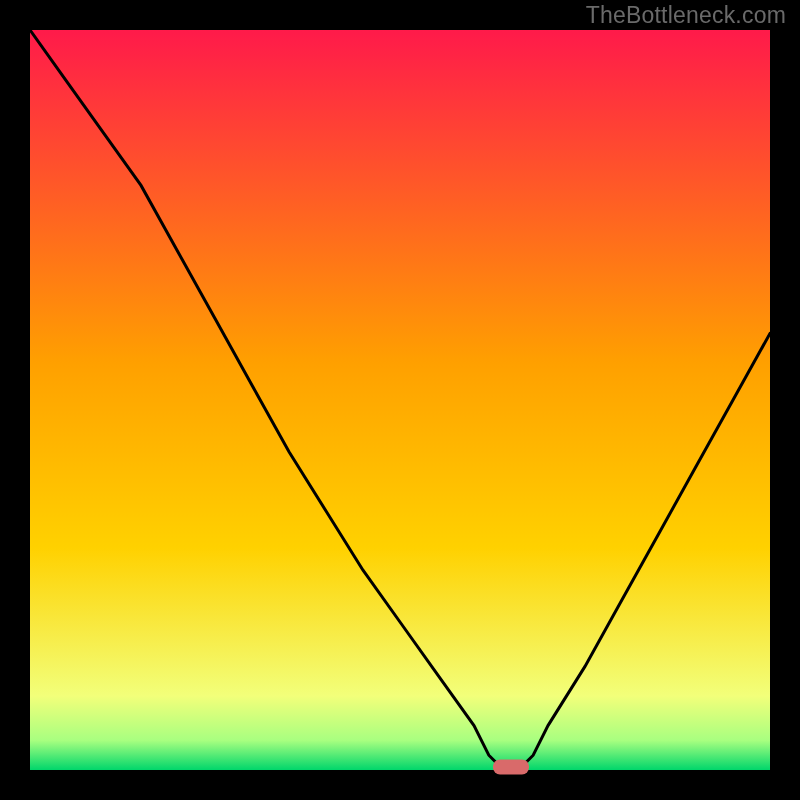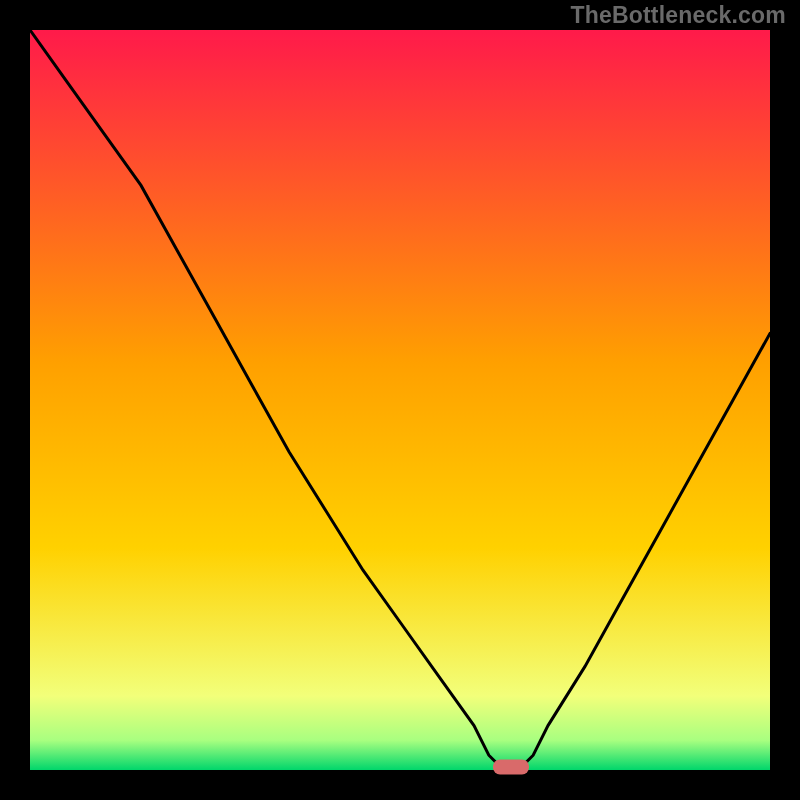--- a/index.html
+++ b/index.html
@@ -1,18 +1,18 @@
 <!DOCTYPE html>
 <html><head>
 <meta charset="utf-8">
 <style>
   * { margin: 0; padding: 0; box-sizing: border-box; }
   body { width: 800px; height: 800px; background: #000; position: relative; font-family: Arial, sans-serif; overflow: hidden; }
   .frame { position: absolute; top: 0; left: 0; width: 800px; height: 800px; }
-  .watermark { position: absolute; top: 2px; right: 14px; color: #6a6a6a; font-size: 23px; font-weight: 700; letter-spacing: 0.2px; z-index: 10; }
+  .watermark { position: absolute; top: 2px; right: 14px; color: #6a6a6a; font-size: 23px; font-weight: 400; letter-spacing: 0.2px; z-index: 10; }
   .plot-outer { position: absolute; left: 30px; top: 30px; width: 740px; height: 740px; background: transparent; }
   .svg-layer { position: absolute; left: 0; top: 0; width: 100%; height: 100%; }
   .marker { position: absolute; width: 36px; height: 15px; border-radius: 7px; background: #d96a6a; transform: translate(-50%, -50%); z-index: 5; pointer-events: none; }
 </style>
 </head>
 <body>
 
 <div class="frame">
   <div class="watermark">TheBottleneck.com</div>
   <div class="plot-outer">

